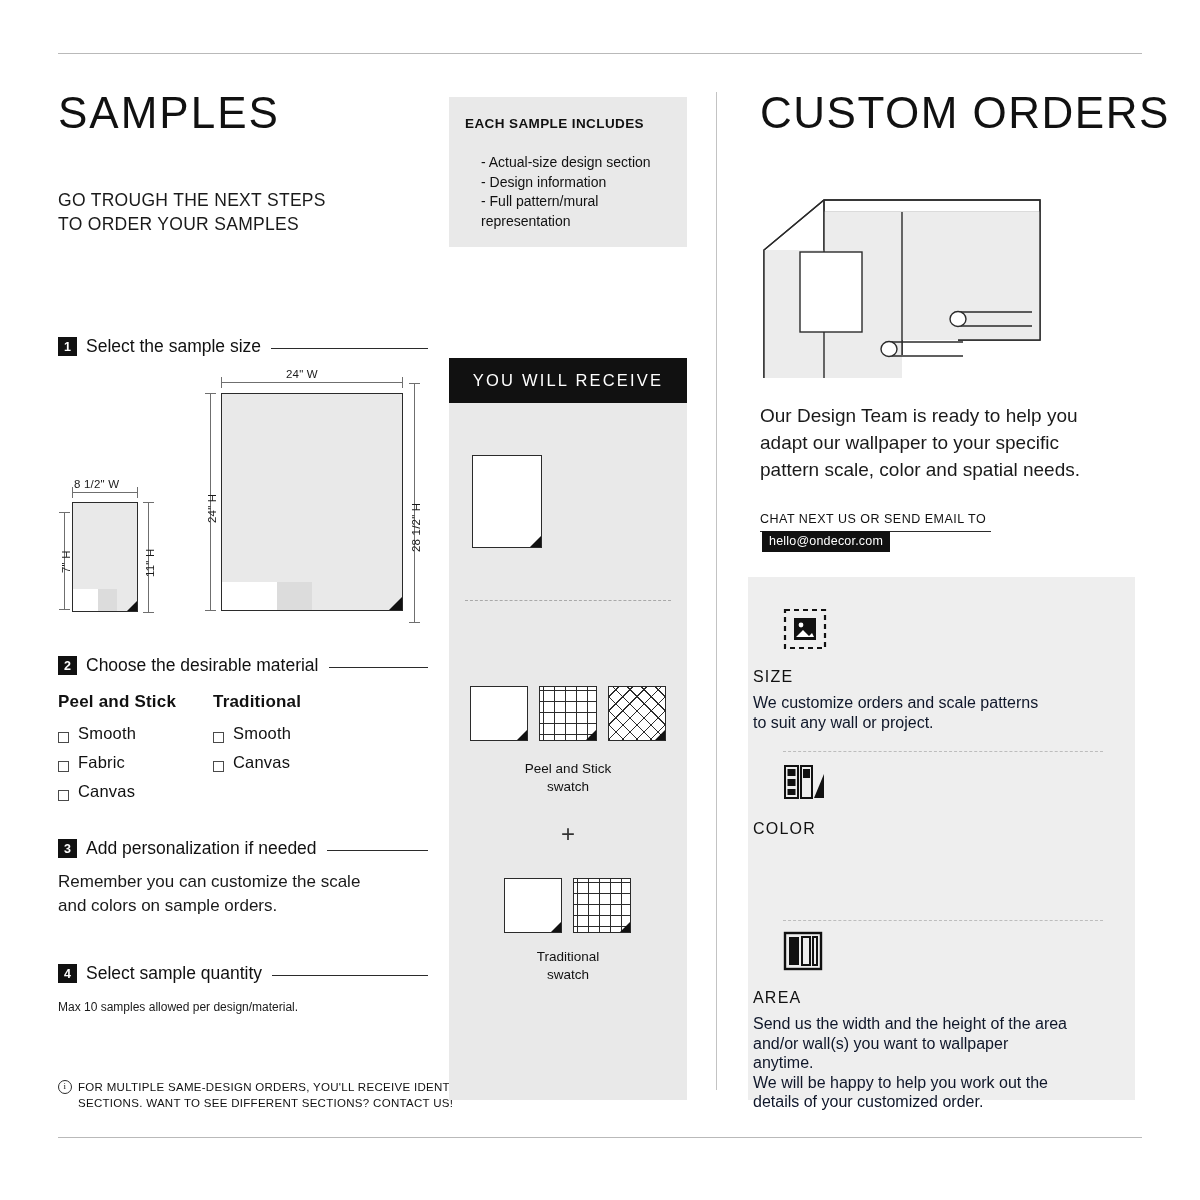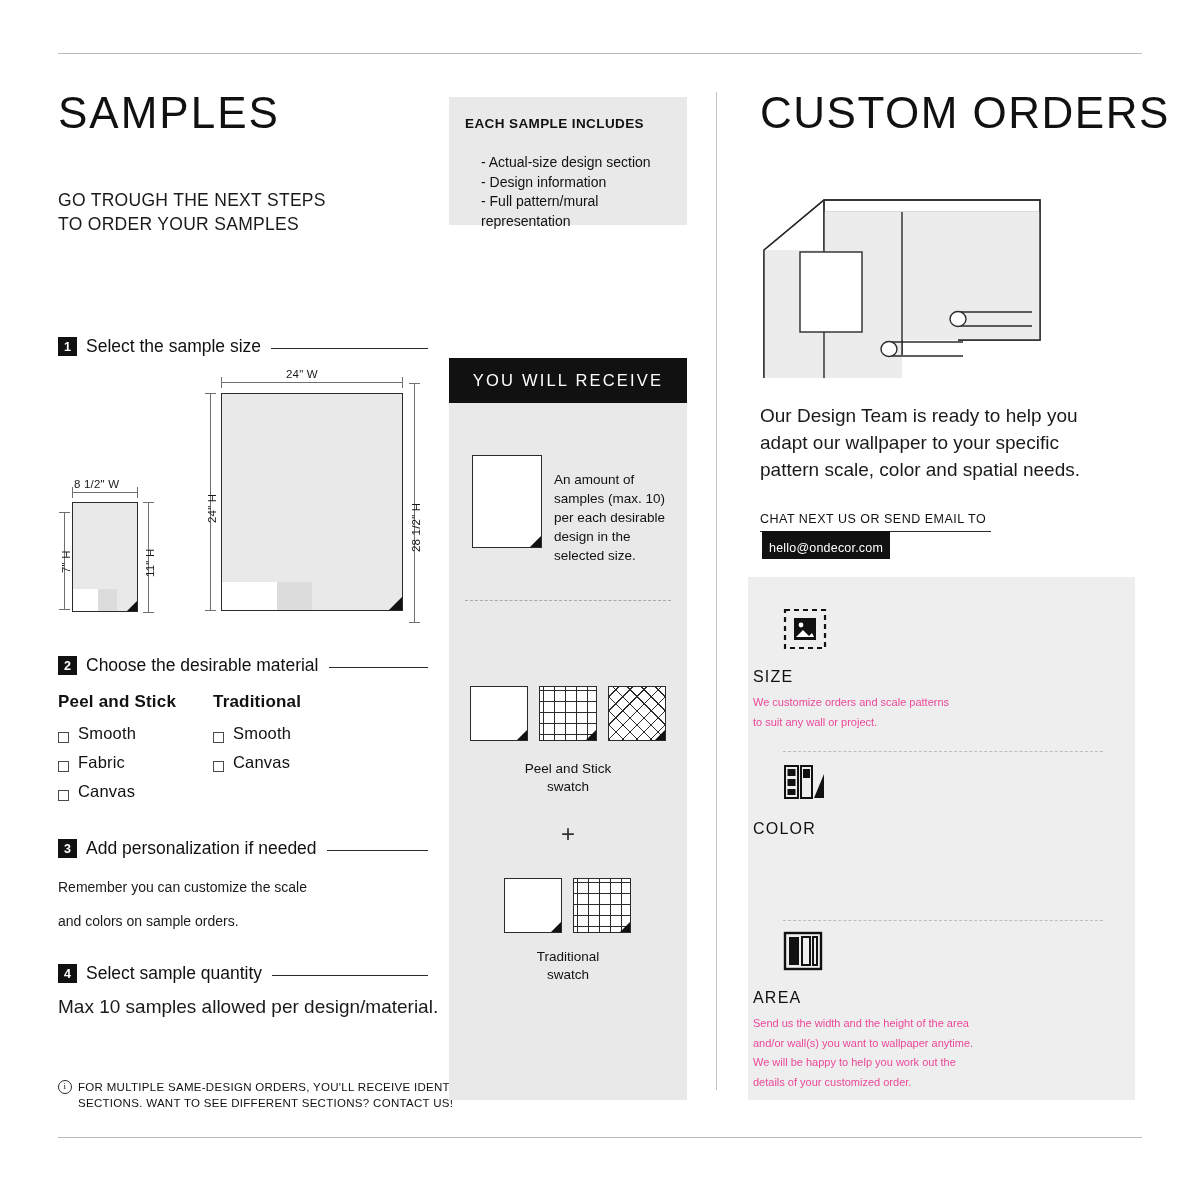--- a/index.html
+++ b/index.html
@@ -52,21 +52,21 @@
     font-size: 17.5px;
     line-height: 24px;
     letter-spacing: .3px;
     color: #1a1a1a;
   }
 
   
   .each-box {
     position: absolute;
     left: 449px; top: 97px;
-    width: 238px; height: 128px;
+    width: 238px; height: 150px;
     background: #e9e9e9;
   }
   .each-box h4 {
     margin: 0;
     position: absolute;
     left: 16px; top: 19px;
     font-size: 13.5px;
     letter-spacing: .4px;
     font-weight: bold;
   }
@@ -214,28 +214,28 @@
   .chk .box {
     width: 11px; height: 11px;
     border: 1px solid #4a4a4a;
     margin-right: 9px;
     box-sizing: border-box;
   }
 
   .step3-body {
     position: absolute;
     left: 58px; top: 870px;
-    font-size: 14px;
-    line-height: 34px;
+    font-size: 17px;
+    line-height: 24px;
     color: #1a1a1a;
   }
   .step4-body {
     position: absolute;
     left: 58px; top: 995px;
-    font-size: 19px;
+    font-size: 12px;
     line-height: 24px;
     color: #1a1a1a;
   }
 
   .footnote {
     position: absolute;
     left: 58px; top: 1079px;
     font-size: 11.5px;
     line-height: 16px;
     letter-spacing: .3px;
@@ -384,21 +384,21 @@
     left: 760px; top: 531px;
     width: 231px;
     border-top: 1px solid #2b2b2b;
   }
   .email-chip {
     position: absolute;
     left: 762px; top: 531px;
     background: #111;
     color: #fff;
     font-size: 12.5px;
-    padding: 10px 7px 4px 7px;
+    padding: 3px 7px 4px 7px;
     letter-spacing: .2px;
   }
 
   .features {
     position: absolute;
     left: 748px; top: 577px;
     width: 387px; height: 523px;
     background: #eeeeee;
   }
   .feature {
@@ -407,23 +407,23 @@
     width: 320px;
   }
   .feature h6 {
     margin: 0 0 7px 0;
     font-size: 16px;
     font-weight: 400;
     letter-spacing: 1.2px;
   }
   .feature p {
     margin: 0;
-    font-size: 11px;
+    font-size: 16px;
     line-height: 19.5px;
-    color: #ec4899;
+    color: #0f172a;
   }
   .feat-sep {
     position: absolute;
     left: 783px;
     width: 320px;
     border-top: 1px dashed #bdbdbd;
   }
   .icon-box { position: absolute; left: 783px; }
 </style>
 </head>
@@ -554,25 +554,20 @@
     <span style="white-space:pre-line">FOR MULTIPLE SAME-DESIGN ORDERS, YOU'LL RECEIVE IDENTICAL
 SECTIONS. WANT TO SEE DIFFERENT SECTIONS? CONTACT US!</span>
   </div>
 
   <div class="receive-panel"></div>
   <div class="receive-head">YOU WILL RECEIVE</div>
 
   <div class="rp-sample">
     <div class="corner-tri"></div>
   </div>
-  <div class="rp-text" style="white-space:pre-line">An amount of
-samples (max. 10)
-per each desirable
-design in the
-selected size.</div>
 
   <div class="dot-sep" style="top:600px;"></div>
 
 
   <div class="swatch" style="left:470px; top:686px;">
     <div class="corner-tri"></div>
   </div>
   <div class="swatch" style="left:539px; top:686px;">
     <div class="grid-fill"></div>
     <div class="corner-tri"></div>

